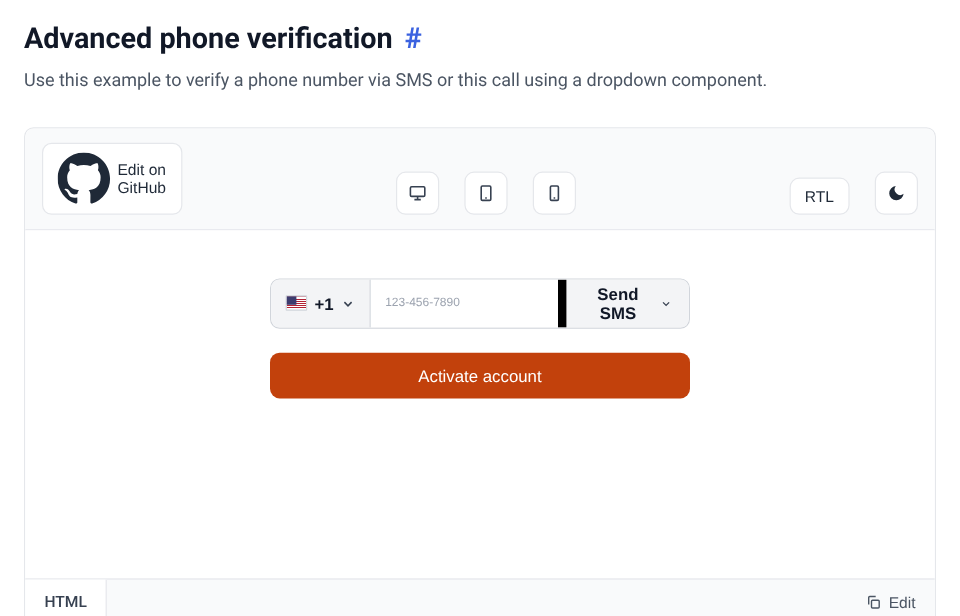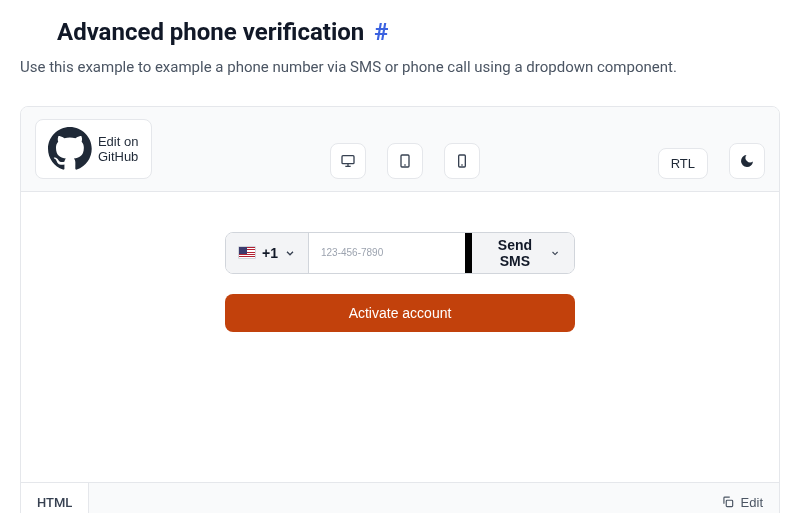--- a/index.html
+++ b/index.html
@@ -7,21 +7,20 @@
     font-family: -apple-system, BlinkMacSystemFont, "Segoe UI", Roboto, "Helvetica Neue", Arial, sans-serif;
     background: #fff;
     color: #111827;
     padding: 18px 20px;
   }
   .heading {
     display: flex;
     align-items: center;
     gap: 10px;
     margin-bottom: 12px;
-    margin-left: 37px;
   }
   .heading h2 {
     font-size: 24px;
     font-weight: 700;
     color: #111827;
   }
   .hash {
     color: #3b62e0;
     font-size: 24px;
     font-weight: 700;
@@ -180,21 +179,21 @@
     cursor: pointer;
   }
 </style>
 </head>
 <body>
 
 <div class="heading">
   <h2>Advanced phone verification</h2>
   <a class="hash">#</a>
 </div>
-<p class="lead">Use this example to example a phone number via SMS or phone call using a dropdown component.</p>
+<p class="lead">Use this example to verify a phone number via SMS or this call using a dropdown component.</p>
 
 <div class="card">
   <div class="toolbar">
     <button class="btn">
       <svg viewBox="0 0 16 16" fill="#1f2937">
           <path d="M8 0C3.58 0 0 3.58 0 8c0 3.54 2.29 6.53 5.47 7.59.4.07.55-.17.55-.38 0-.19-.01-.82-.01-1.49-2.01.37-2.53-.49-2.69-.94-.09-.23-.48-.94-.82-1.13-.28-.15-.68-.52-.01-.53.63-.01 1.08.58 1.23.82.72 1.21 1.87.87 2.33.66.07-.52.28-.87.51-1.07-1.78-.2-3.64-.89-3.64-3.95 0-.87.31-1.59.82-2.15-.08-.2-.36-1.02.08-2.12 0 0 .67-.21 2.2.82.64-.18 1.32-.27 2-.27.68 0 1.36.09 2 .27 1.53-1.04 2.2-.82 2.2-.82.44 1.1.16 1.92.08 2.12.51.56.82 1.27.82 2.15 0 3.07-1.87 3.75-3.65 3.95.29.25.54.73.54 1.48 0 1.07-.01 1.93-.01 2.2 0 .21.15.46.55.38A8.013 8.013 0 0016 8c0-4.42-3.58-8-8-8z"></path>
         </svg>
       <span>Edit on GitHub</span>
     </button>
     <div class="spacer"></div>

